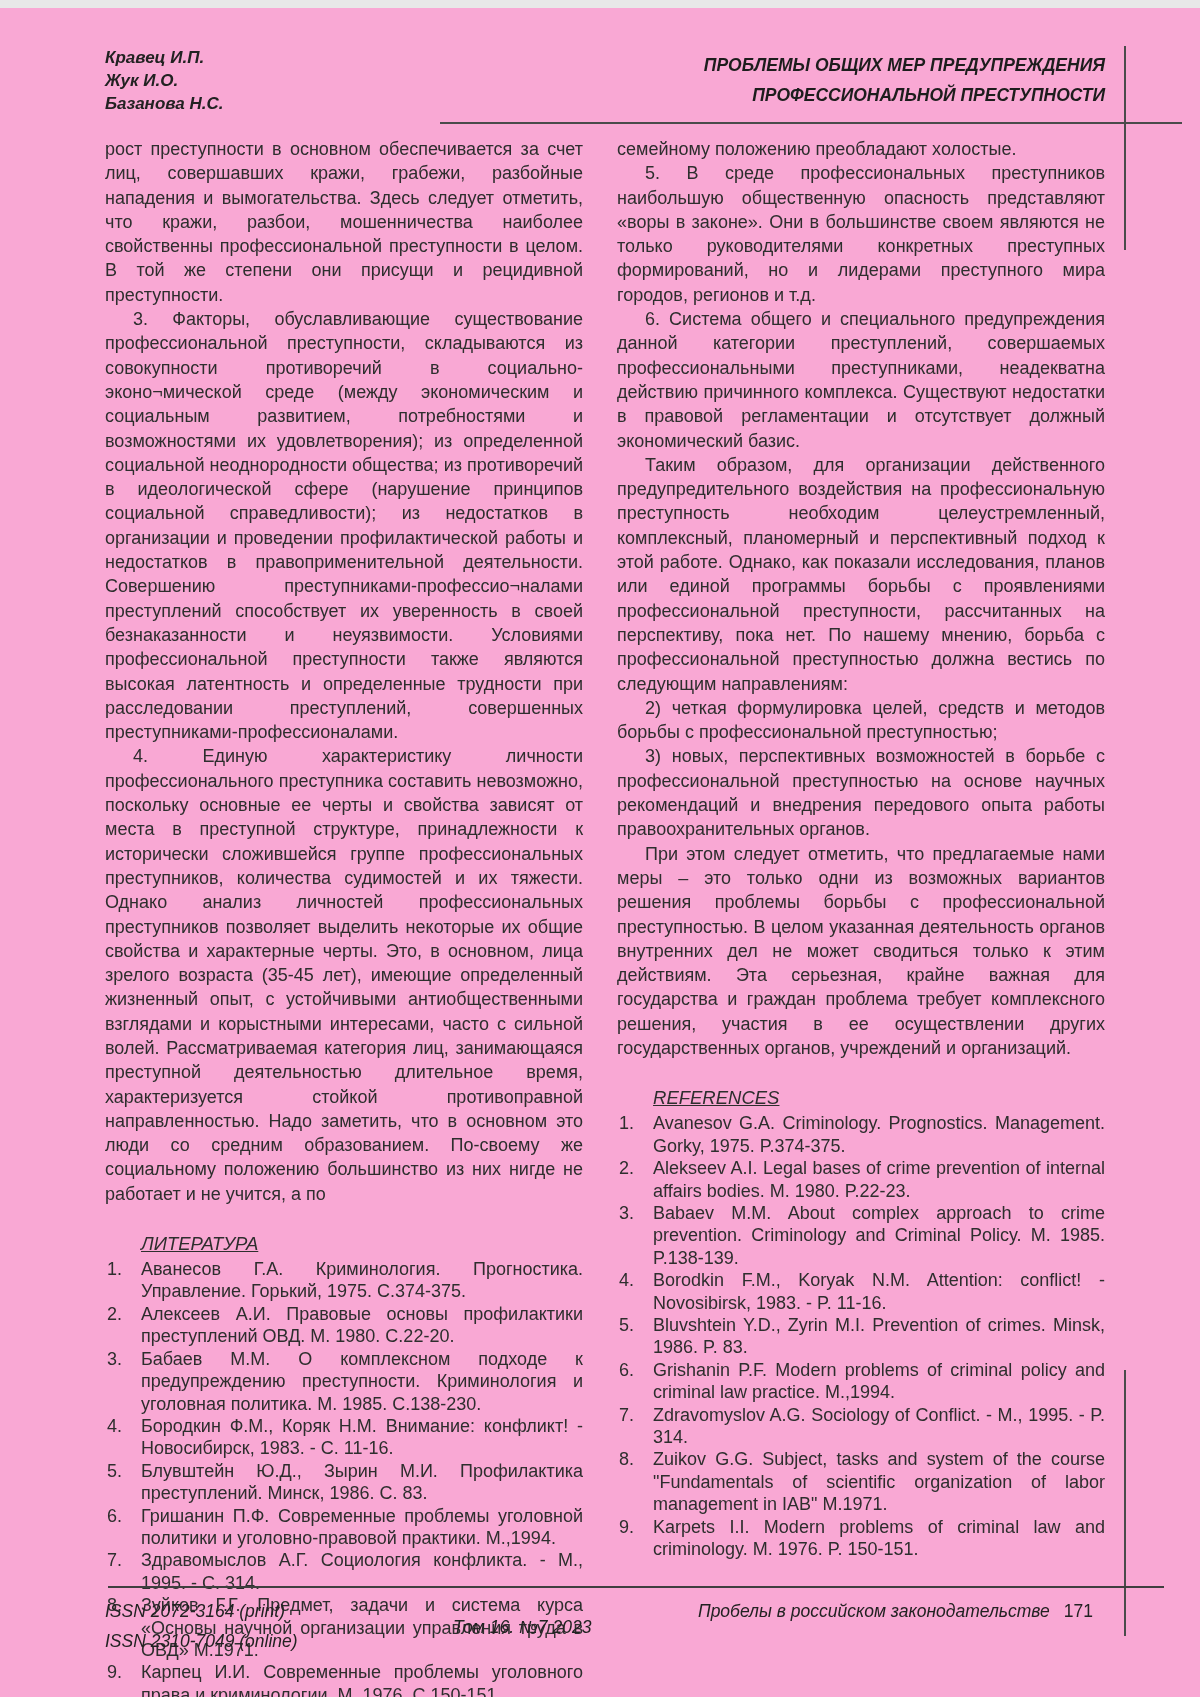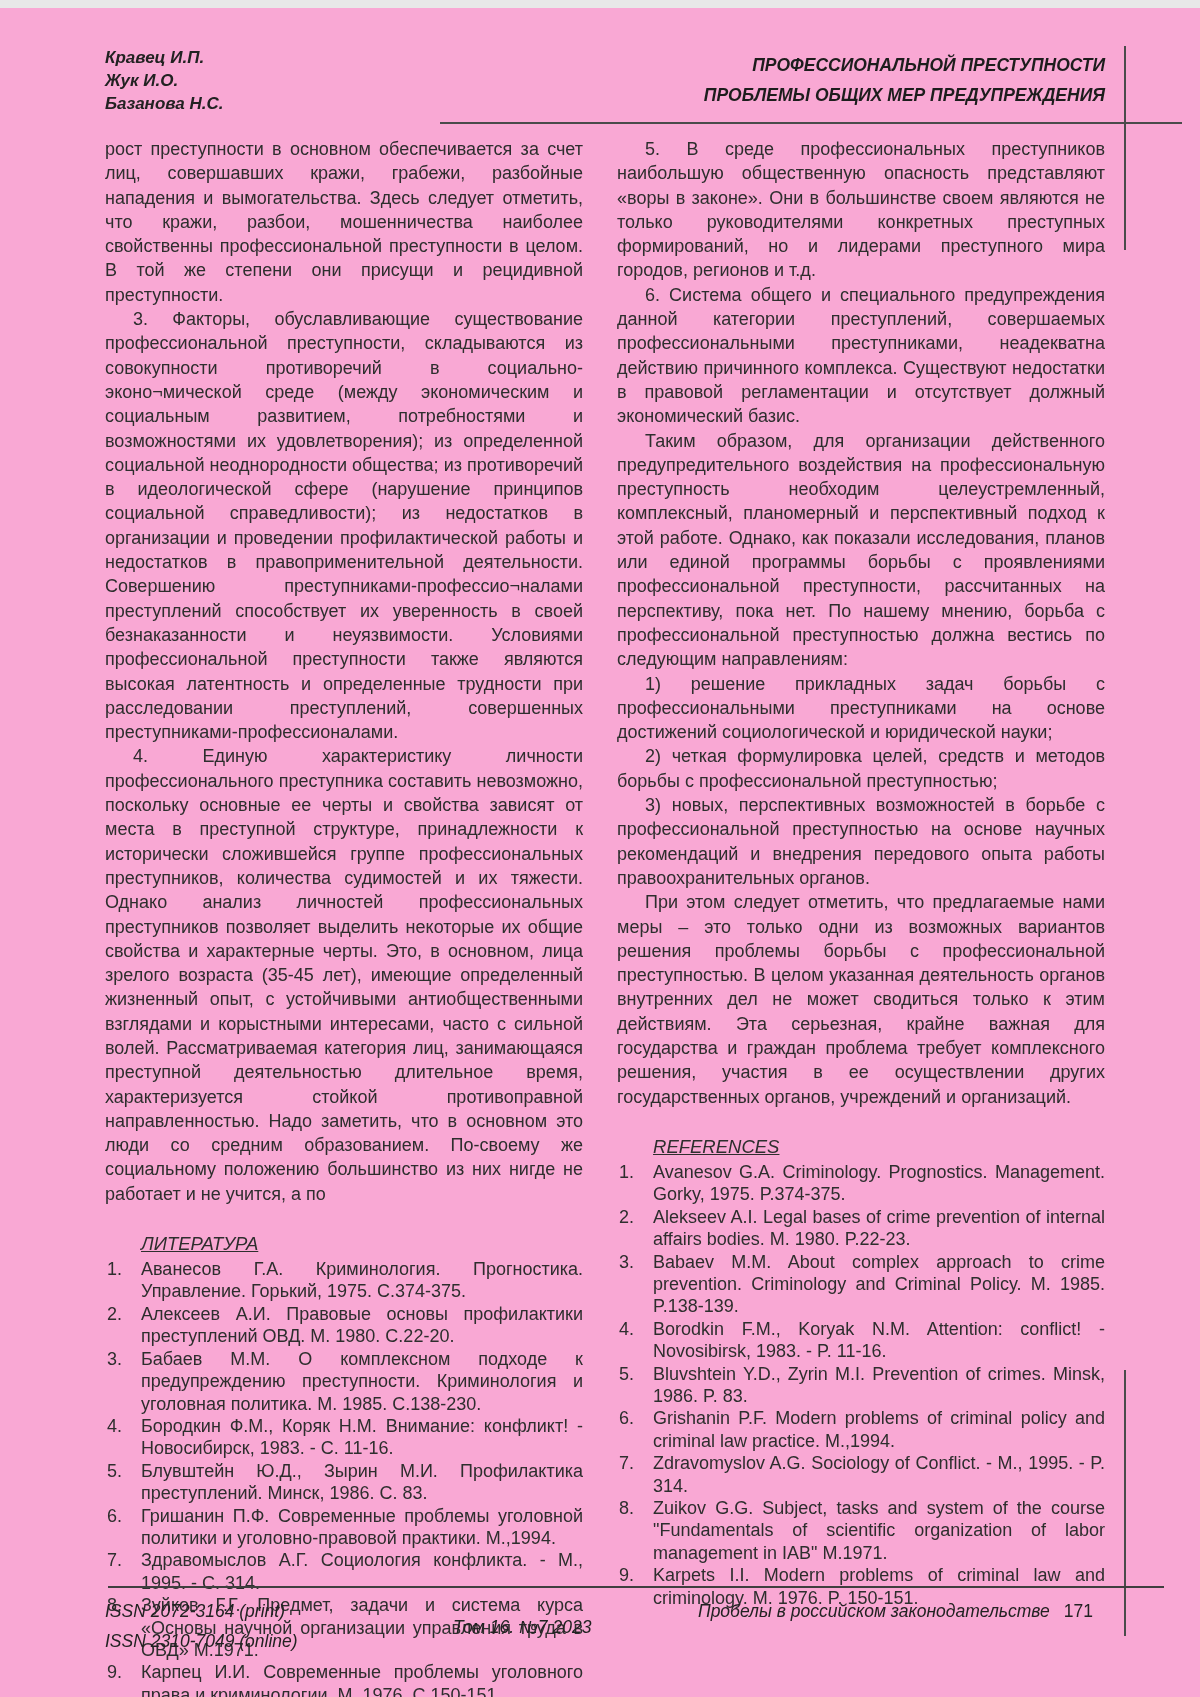--- a/index.html
+++ b/index.html
@@ -72,22 +72,22 @@
 <body>
 
 <div class="page">
 
   <div class="authors">
     <div>Кравец И.П.</div>
     <div>Жук И.О.</div>
     <div>Базанова Н.С.</div>
   </div>
   <div class="paper-title">
+    <div>ПРОБЛЕМЫ ОБЩИХ МЕР ПРЕДУПРЕЖДЕНИЯ</div>
     <div>ПРОФЕССИОНАЛЬНОЙ ПРЕСТУПНОСТИ</div>
-    <div>ПРОБЛЕМЫ ОБЩИХ МЕР ПРЕДУПРЕЖДЕНИЯ</div>
   </div>
   <div class="hrule-header"></div>
   <div class="vrule top"></div>
   <div class="vrule bottom"></div>
 
   <div class="columns">
 
     <div class="col left">
       <p>рост преступности в основном обеспечивается за счет лиц, совершавших кражи, грабежи, разбойные нападения и вымогательства. Здесь следует отметить, что кражи, разбои, мошенничества наиболее свойственны профессиональной преступности в целом. В той же степени они присущи и рецидивной преступности.</p>
       <p class="indent">3. Факторы, обуславливающие существование профессиональной преступности, складываются из совокупности противоречий в социально-эконо¬мической среде (между экономическим и социальным развитием, потребностями и возможностями их удовлетворения); из определенной социальной неоднородности общества; из противоречий в идеологической сфере (нарушение принципов социальной справедливости); из недостатков в организации и проведении профилактической работы и недостатков в правоприменительной деятельности. Совершению преступниками-профессио¬налами преступлений способствует их уверенность в своей безнаказанности и неуязвимости. Условиями профессиональной преступности также являются высокая латентность и определенные трудности при расследовании преступлений, совершенных преступниками-профессионалами.</p>
@@ -103,24 +103,24 @@
           <div class="ref-item"><span class="num">5.</span><span class="author">Блувштейн Ю.Д., Зырин М.И.</span> <span>Профилактика преступлений. Минск, 1986. С. 83.</span></div>
           <div class="ref-item"><span class="num">6.</span><span class="author">Гришанин П.Ф.</span> <span>Современные проблемы уголовной политики и уголовно-правовой практики. М.,1994.</span></div>
           <div class="ref-item"><span class="num">7.</span><span class="author">Здравомыслов А.Г.</span> <span>Социология конфликта. - М., 1995. - С. 314.</span></div>
           <div class="ref-item"><span class="num">8.</span><span class="author">Зуйков Г.Г.</span> <span>Предмет, задачи и система курса «Основы научной организации управления труда в ОВД» М.1971.</span></div>
           <div class="ref-item"><span class="num">9.</span><span class="author">Карпец И.И.</span> <span>Современные проблемы уголовного права и криминологии. М. 1976. С.150-151.</span></div>
         </div>
       </div>
     </div>
 
     <div class="col right">
+      <p>семейному положению преобладают холостые.</p>
       <p class="indent">5. В среде профессиональных преступников наибольшую общественную опасность представляют «воры в законе». Они в большинстве своем являются не только руководителями конкретных преступных формирований, но и лидерами преступного мира городов, регионов и т.д.</p>
       <p class="indent">6. Система общего и специального предупреждения данной категории преступлений, совершаемых профессиональными преступниками, неадекватна действию причинного комплекса. Существуют недостатки в правовой регламентации и отсутствует должный экономический базис.</p>
       <p class="indent">Таким образом, для организации действенного предупредительного воздействия на профессиональную преступность необходим целеустремленный, комплексный, планомерный и перспективный подход к этой работе. Однако, как показали исследования, планов или единой программы борьбы с проявлениями профессиональной преступности, рассчитанных на перспективу, пока нет. По нашему мнению, борьба с профессиональной преступностью должна вестись по следующим направлениям:</p>
-      <p class="indent">1) решение прикладных задач борьбы с профессиональными преступниками на основе достижений социологической и юридической науки;</p>
       <p class="indent">2) четкая формулировка целей, средств и методов борьбы с профессиональной преступностью;</p>
       <p class="indent">3) новых, перспективных возможностей в борьбе с профессиональной преступностью на основе научных рекомендаций и внедрения передового опыта работы правоохранительных органов.</p>
       <p class="indent">При этом следует отметить, что предлагаемые нами меры – это только одни из возможных вариантов решения проблемы борьбы с профессиональной преступностью. В целом указанная деятельность органов внутренних дел не может сводиться только к этим действиям. Эта серьезная, крайне важная для государства и граждан проблема требует комплексного решения, участия в ее осуществлении других государственных органов, учреждений и организаций.</p>
 
       <div class="refs">
         <div class="ref-heading">REFERENCES</div>
         <div class="ref-list">
           <div class="ref-item"><span class="num">1.</span><span class="author">Avanesov G.A.</span> <span>Criminology. Prognostics. Management. Gorky, 1975. P.374-375.</span></div>
           <div class="ref-item"><span class="num">2.</span><span class="author">Alekseev A.I.</span> <span>Legal bases of crime prevention of internal affairs bodies. M. 1980. P.22-23.</span></div>
           <div class="ref-item"><span class="num">3.</span><span class="author">Babaev M.M.</span> <span>About complex approach to crime prevention. Criminology and Criminal Policy. M. 1985. P.138-139.</span></div>

